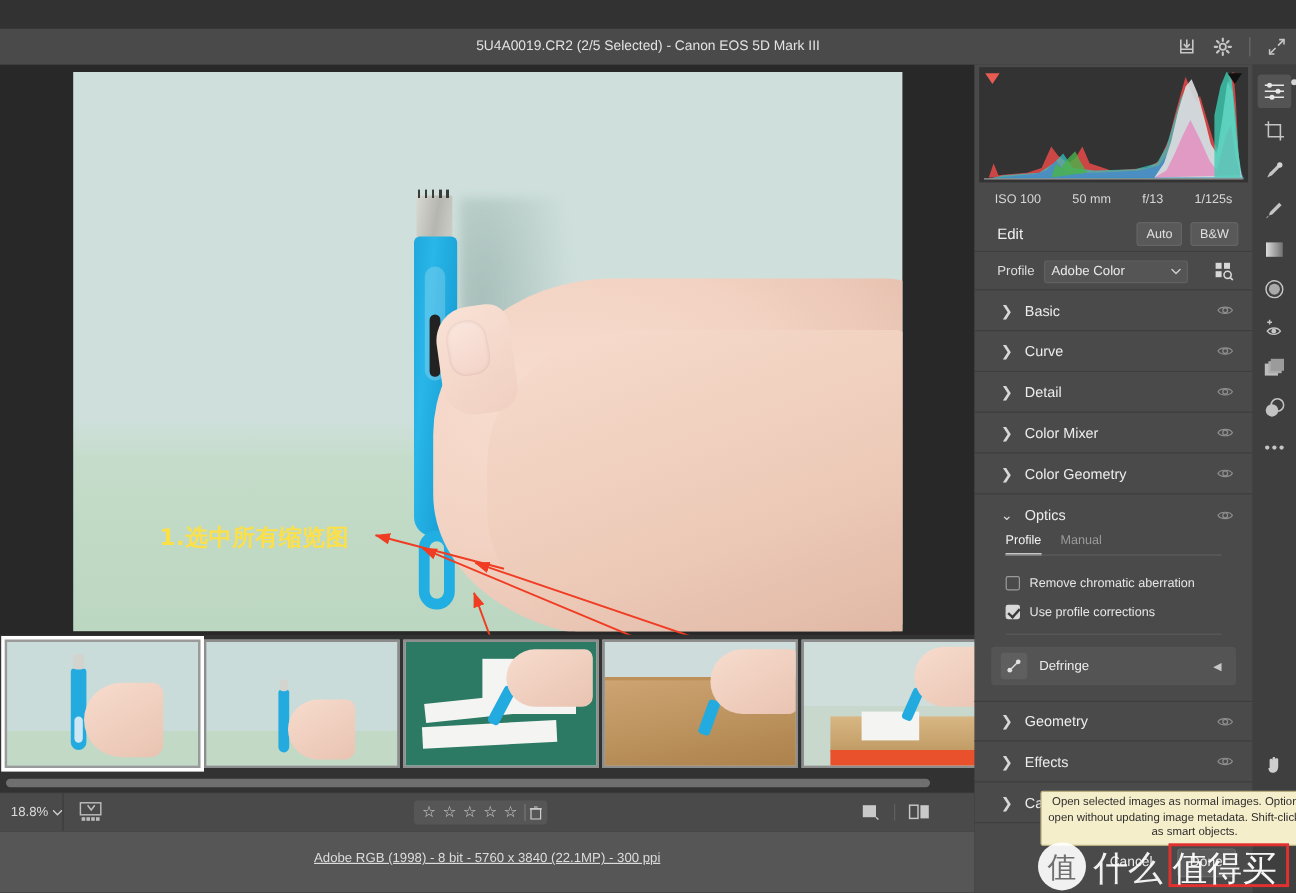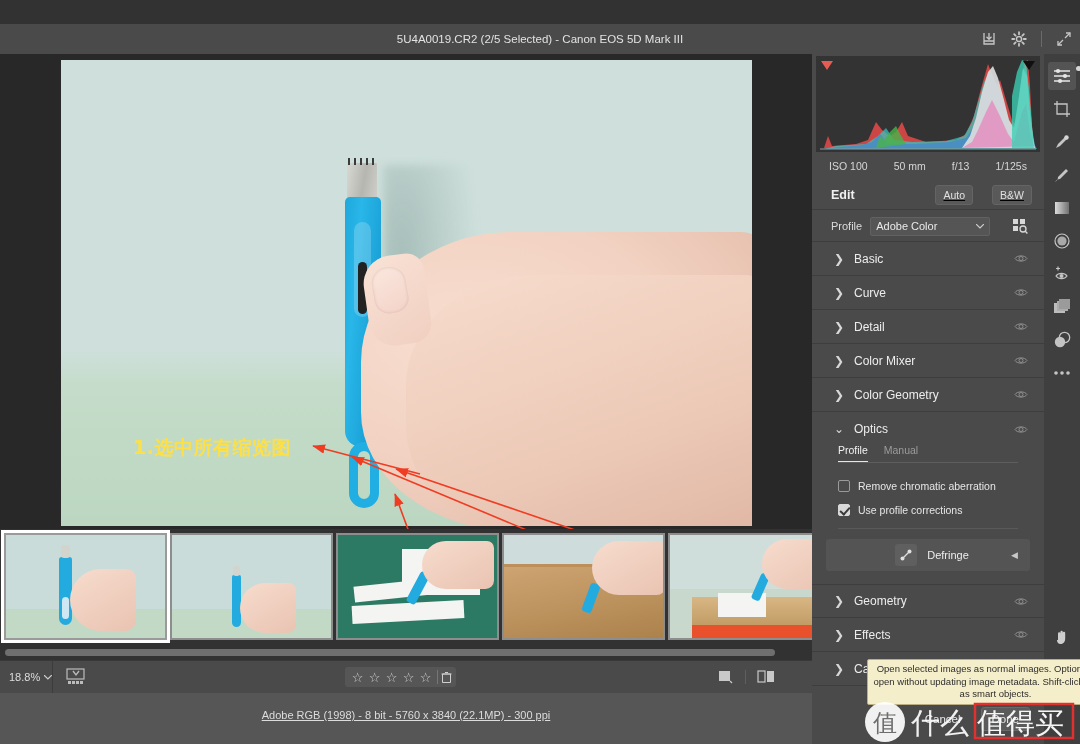--- a/index.html
+++ b/index.html
@@ -185,22 +185,22 @@
   .clip.r{right:4px;}
   .exif{
     position:absolute;left:4px;top:100px;width:224px;height:24px;
     display:flex;align-items:center;justify-content:space-around;
     font-size:10.5px;color:#d6d6d6;
   }
   .editrow{
     position:absolute;left:0;top:126px;width:232px;height:30px;
     display:flex;align-items:center;border-bottom:1px solid #3e3e3e;
   }
-  .editrow .lbl{padding-left:19px;font-size:12.5px;color:#f0f0f0;font-weight:bold;}
-  .editrow .btns{position:absolute;right:12px;display:flex;gap:19px;text-decoration:underline;}
+  .editrow .lbl{padding-left:19px;font-size:12.5px;color:#f0f0f0;font-weight:normal;}
+  .editrow .btns{position:absolute;right:12px;display:flex;gap:7px;}
   .minib{
     background:#595959;border:1px solid #646464;border-radius:3px;
     font-size:10.5px;color:#e0e0e0;padding:3px 7px;cursor:pointer;
   }
   .profrow{
     position:absolute;left:0;top:157px;width:232px;height:31px;
     display:flex;align-items:center;border-bottom:1px solid #3e3e3e;
   }
   .profrow .plbl{padding-left:19px;font-size:11px;color:#dcdcdc;}
   .psel{
@@ -549,21 +549,21 @@
       </div>
 
       <div class="chkrow" style="top:60px;">
         <div class="chk on"></div>
         <span>Use profile corrections</span>
 
       </div>
 
       <div class="sepline" style="top:84px;"></div>
 
-      <div class="defringe" style="top:95px;justify-content:center;">
+      <div class="defringe" style="top:95px;">
         <div class="dico">
           <svg width="14" height="14" viewBox="0 0 14 14">
             <circle cx="3.5" cy="10.5" r="2" fill="#e0e0e0"></circle>
             <circle cx="10.5" cy="3.5" r="2" fill="#e0e0e0"></circle>
             <path d="M4.5 9.5L9.5 4.5" stroke="#e0e0e0" stroke-width="1.2"></path>
           </svg>
         </div>
         <div class="dnm">Defringe</div>
         <span class="tri" style="right:12px;font-size:9px;">◀</span>
       </div>

